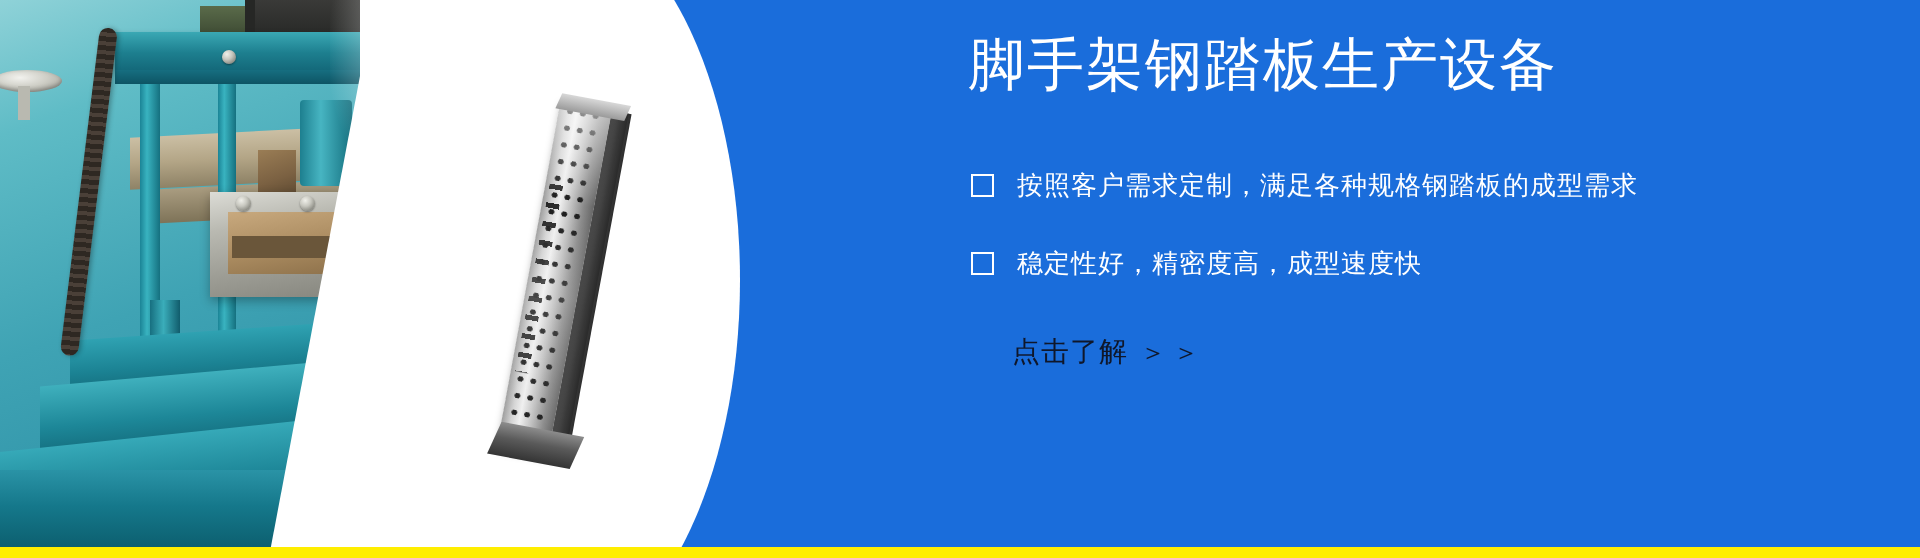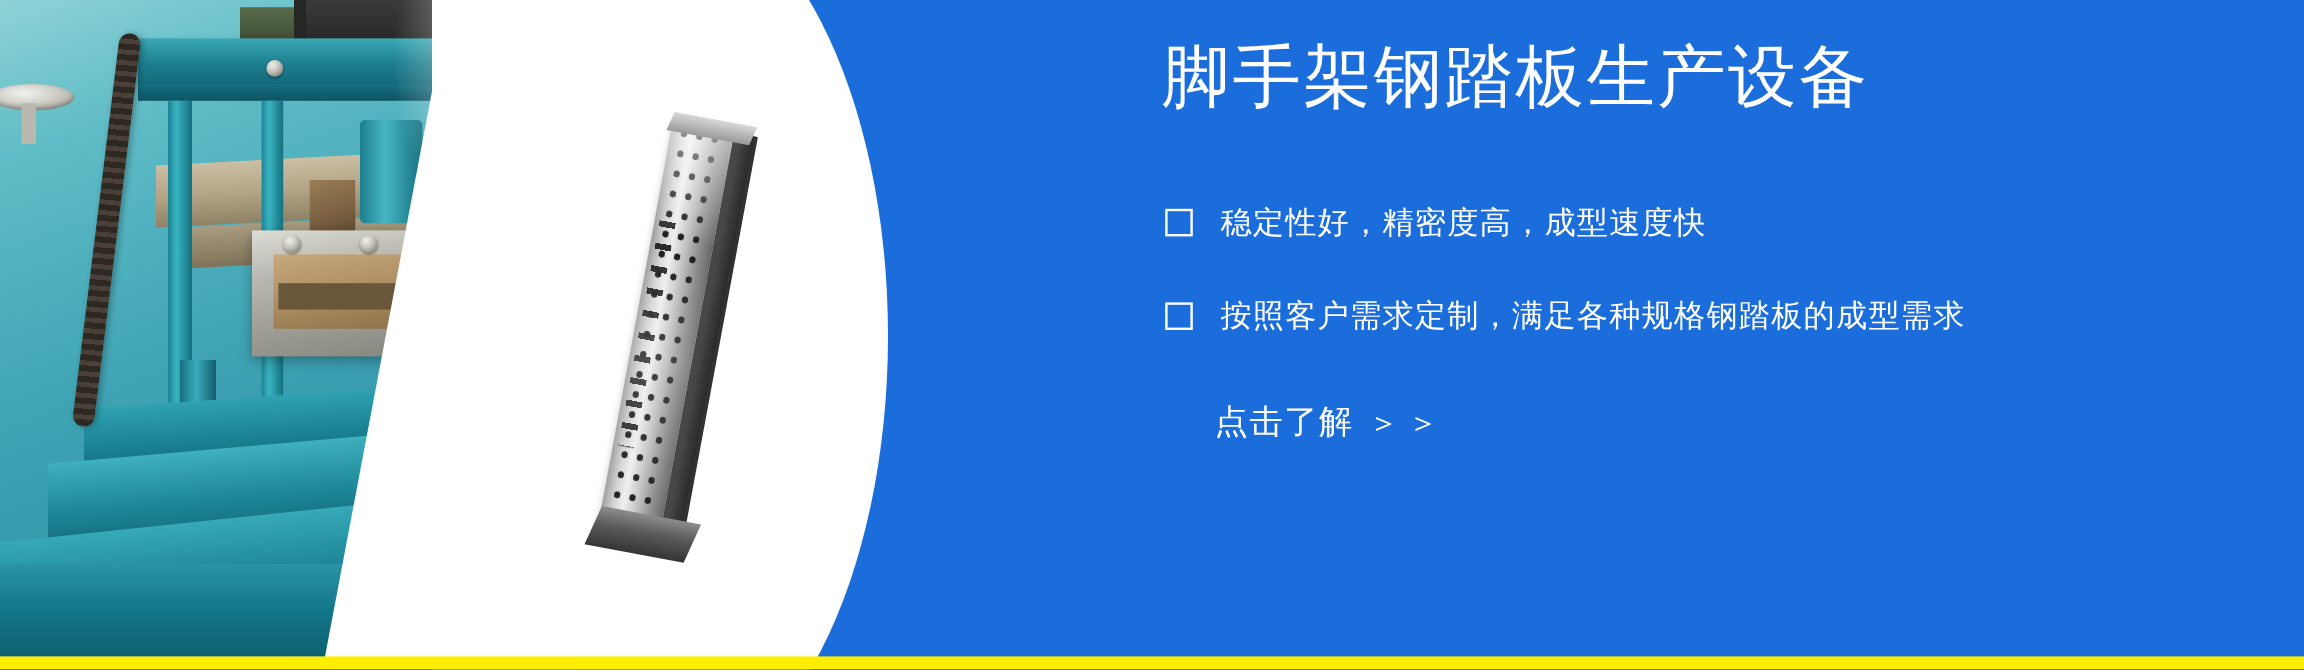--- a/index.html
+++ b/index.html
@@ -192,21 +192,21 @@
   .bullet{
     display:flex;align-items:center;margin-bottom:43px;white-space:nowrap;
   }
   .bullet-mark{
     width:19px;height:19px;border:2px solid #ffffff;
     flex:0 0 auto;margin-right:23px;
   }
   .bullet-text{font-size:26px;letter-spacing:1px;color:#fff;}
   .cta{
     position:absolute;left:44px;top:333px;
-    font-size:28px;letter-spacing:1px;color:#ffffff;
+    font-size:28px;letter-spacing:1px;color:#0f172a;
     text-decoration:none;white-space:nowrap;cursor:pointer;
   }
   .cta .arrows{margin-left:12px;letter-spacing:7px;font-size:26px;}
 </style>
 </head>
 <body>
 
 <div class="banner">
 
   <div class="photo-panel">
@@ -272,28 +272,28 @@
 
   <div class="content">
 
     <div class="title">脚手架钢踏板生产设备</div>
 
 
     <div class="bullets">
 
       <div class="bullet">
         <span class="bullet-mark"></span>
+        <span class="bullet-text">按照客户需求定制，满足各种规格钢踏板的成型需求</span>
+      </div>
+
+      <div class="bullet">
+        <span class="bullet-mark"></span>
         <span class="bullet-text">稳定性好，精密度高，成型速度快</span>
       </div>
 
-      <div class="bullet">
-        <span class="bullet-mark"></span>
-        <span class="bullet-text">按照客户需求定制，满足各种规格钢踏板的成型需求</span>
-      </div>
-
     </div>
 
     <a class="cta" href="#"><span>点击了解</span><span class="arrows">＞＞</span></a>
 
   </div>
 
   <div class="yellow-strip"></div>
 
 </div>
 

